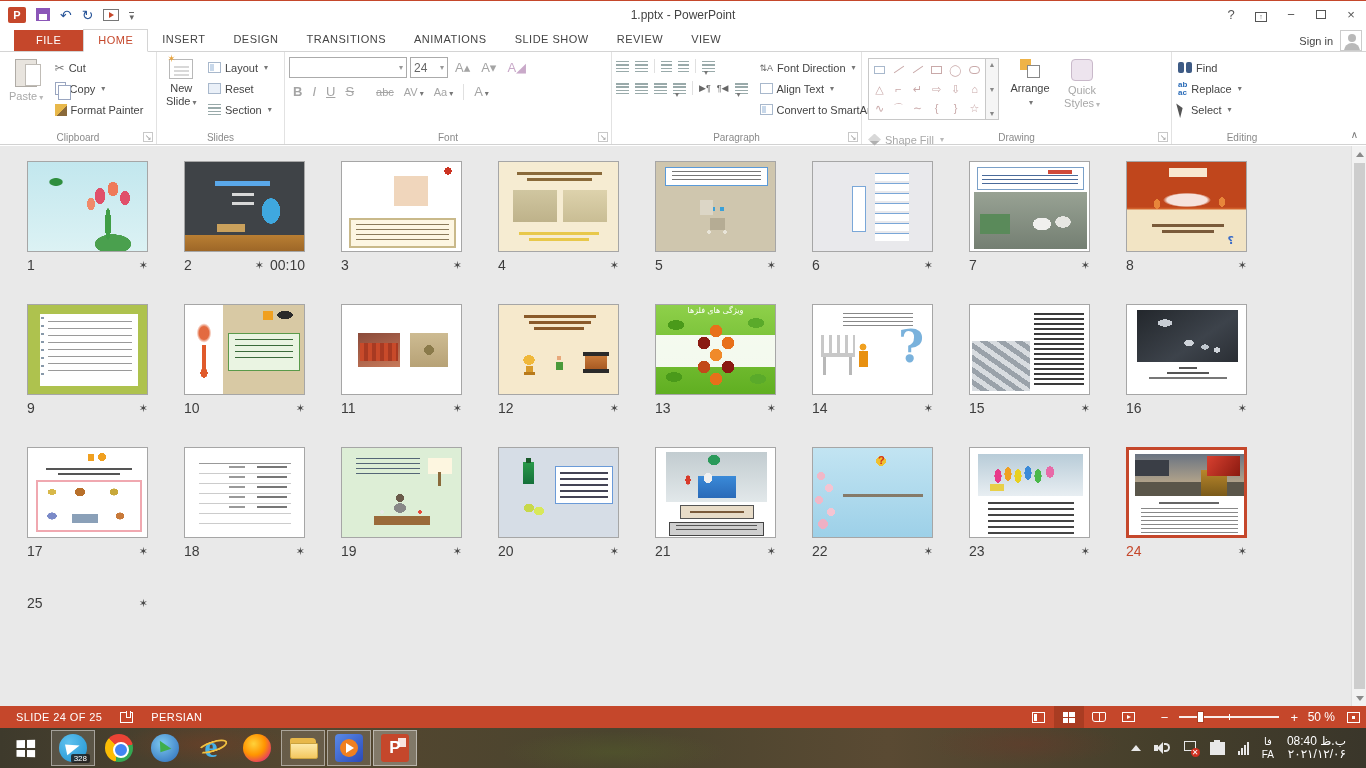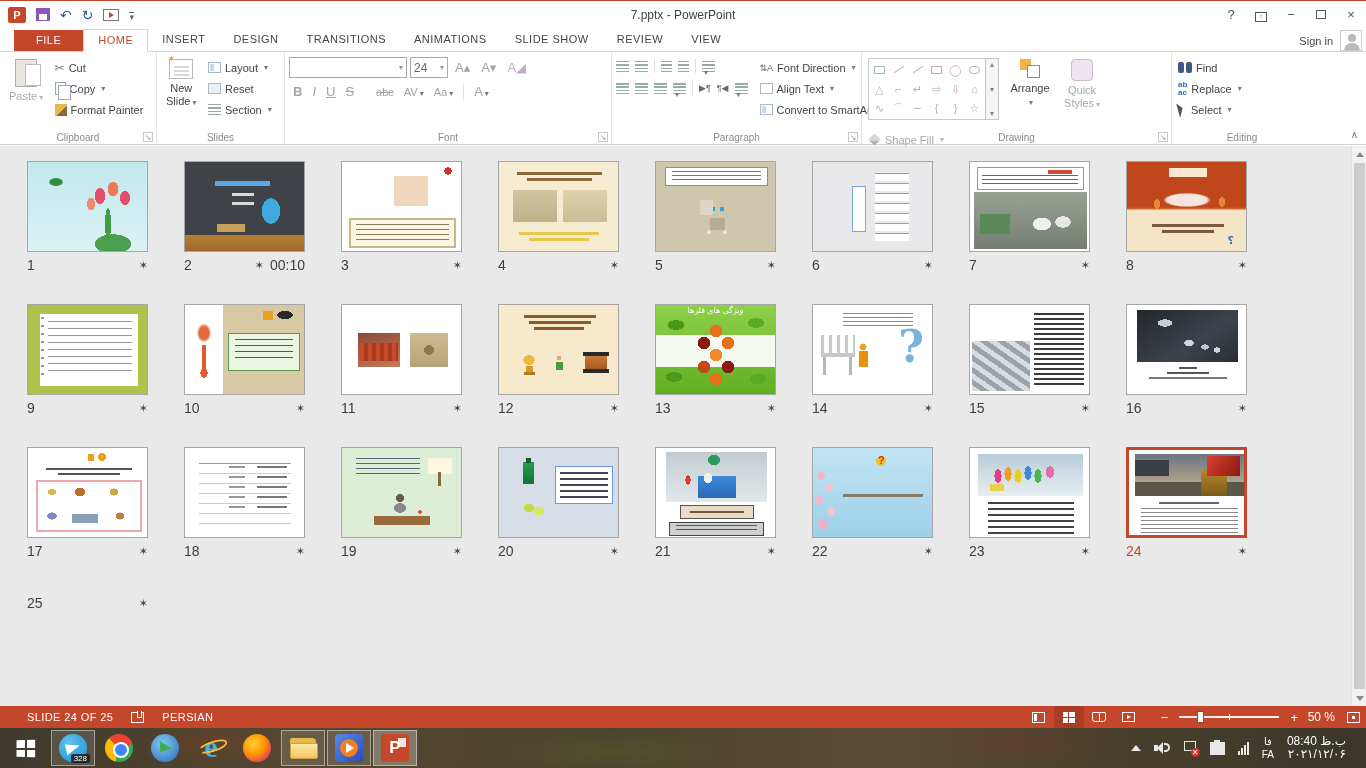--- a/index.html
+++ b/index.html
@@ -358,21 +358,21 @@
   
   #vscroll { position:absolute; right:0; top:0; width:15px; height:100%; background:#F2F2F2; border-left:1px solid #DFDFDF;}
   .scroll-arrow { position:absolute; left:0; width:15px; height:16px; display:flex; align-items:center; justify-content:center;}
   .tri-up { width:0; height:0; border-left:4px solid transparent; border-right:4px solid transparent; border-bottom:5px solid #8a8a8a;}
   .tri-down { width:0; height:0; border-left:4px solid transparent; border-right:4px solid transparent; border-top:5px solid #8a8a8a;}
   #vthumb { position:absolute; left:2px; top:17px; width:11px; bottom:17px; background:#CDCDCD; }
 
   
   #statusbar { position:absolute; left:0; top:706px; width:100%; height:22px; background:#C5472B;
     color:#fff; display:flex; align-items:center; font-size:11px; }
-  #status-left { display:flex; align-items:center; gap:18px; padding-left:27px; letter-spacing:.4px;}
+  #status-left { display:flex; align-items:center; gap:18px; padding-left:16px; letter-spacing:.4px;}
   .ic-proof { width:13px; height:11px; border:1px solid #fff; position:relative; background:transparent;}
   .ic-proof::after { content:""; position:absolute; left:5px; top:-2px; width:3px; height:6px; background:#C5472B; border:1px solid #fff; border-top:none;}
   #status-right { margin-left:auto; display:flex; align-items:center; gap:0; padding-right:6px;}
   .viewbtn { width:30px; height:22px; display:flex; align-items:center; justify-content:center; }
   .viewbtn.active { background:#A93C22; }
   .vb-normal { width:13px; height:11px; border:1px solid #fff; position:relative;}
   .vb-normal::after{content:""; position:absolute; left:1px; top:1px; width:3px; height:7px; background:#fff;}
   .vb-sorter { width:12px; height:11px; display:grid; grid-template-columns:1fr 1fr; gap:1px;}
   .vb-sorter i { background:#fff; }
   .vb-read { width:14px; height:10px; border:1px solid #fff; border-radius:1px 1px 3px 3px; position:relative;}
@@ -460,21 +460,21 @@
 
   <div id="titlebar">
     <div class="qat">
       <span class="ppt-logo">P</span>
       <span class="ic-save"></span>
       <span class="qat-ic">↶</span>
       <span class="qat-ic">↻</span>
       <span class="ic-present"></span>
       <span class="qat-more">▾</span>
     </div>
-    <div id="win-title">7.pptx - PowerPoint</div>
+    <div id="win-title">1.pptx - PowerPoint</div>
     <div class="winbtns">
       <span class="winbtn">?</span>
       <span class="winbtn"><span class="box-ic">↑</span></span>
       <span class="winbtn">−</span>
       <span class="winbtn"><span class="restore-ic"></span></span>
       <span class="winbtn">×</span>
     </div>
   </div>
 
   <div id="tabrow">

